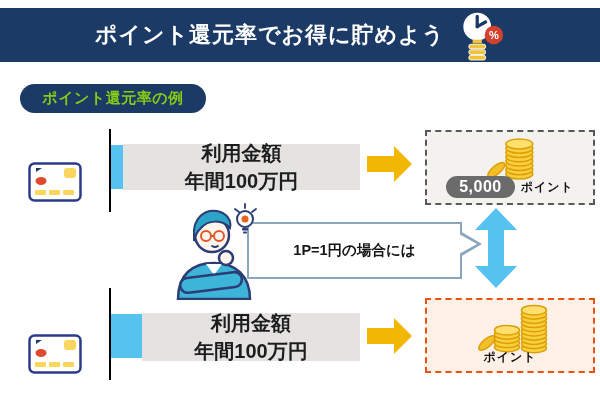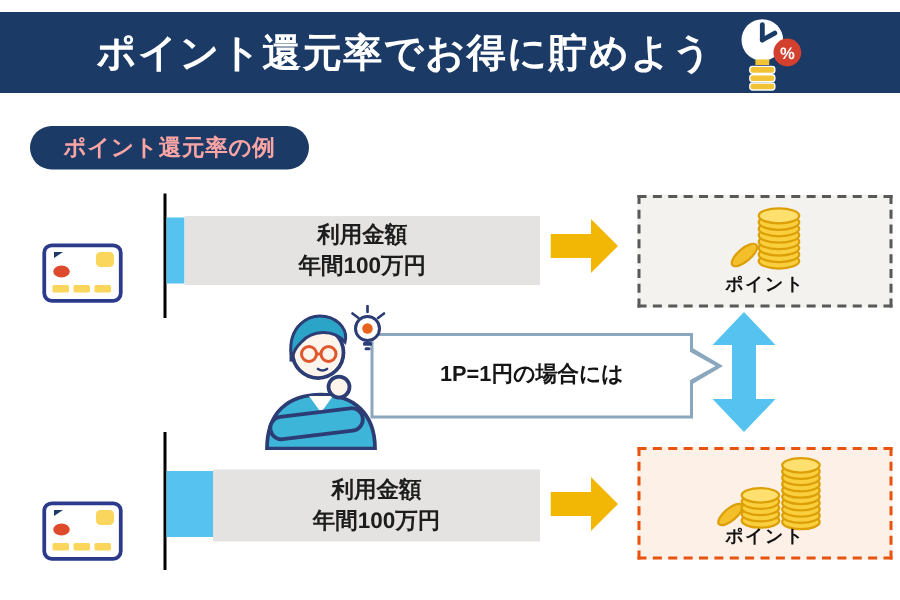--- a/index.html
+++ b/index.html
@@ -2,40 +2,40 @@
 <html style="--navy: #1c3a66; --cyan: #55c2ef; --gray-box: #e4e3e1; --arrow-yellow: #f2b705; --gray-badge: #6b6b6b; --gray-dash-border: #595959; --gray-dash-bg: #f4f2ef; --orange-badge: #e95f14; --orange-dash-border: #e85410; --orange-dash-bg: #fdf0e7; --highlight-yellow: #ffe53e; --bubble-border: #8ba7bd; --coin-gold: #f9cf3e; --coin-edge: #dd9f06;"><head>
 <meta charset="utf-8">
 <style>
   html,body{margin:0;padding:0;background:#fff;}
   .canvas{position:relative;width:600px;height:400px;background:#fff;overflow:hidden;
           font-family:"Liberation Sans","DejaVu Sans",sans-serif;}
 
   
   .banner{position:absolute;left:0;top:8px;width:600px;height:54px;background:var(--navy);
           display:flex;align-items:center;justify-content:center;gap:10px;}
-  .banner h1{margin:0;color:#fff;font-size:26px;font-weight:bold;letter-spacing:1px;}
+  .banner h1{margin:0;color:#fff;font-size:22px;font-weight:bold;letter-spacing:1px;}
   .banner svg{flex:0 0 auto;}
 
   
   .pill{position:absolute;left:20px;top:84px;width:186px;height:29px;background:var(--navy);
-        border-radius:15px;color:#fca5a5;font-size:15px;font-weight:bold;
+        border-radius:15px;color:#84cc16;font-size:15px;font-weight:bold;
         display:flex;align-items:center;justify-content:center;letter-spacing:.5px;}
 
   .card{position:absolute;left:28px;}
   .card-0{top:162px;} .card-1{top:334px;}
 
   .vline{position:absolute;left:109px;width:2px;background:#000;}
   .vline-0{top:129px;height:83px;} .vline-1{top:288px;height:92px;}
 
   .ratebar{position:absolute;left:111px;background:var(--cyan);}
   .ratebar-0{top:145px;width:12px;height:44px;}
   .ratebar-1{top:314px;width:31px;height:44px;}
 
   .usagebox{position:absolute;background:var(--gray-box);display:flex;flex-direction:column;
-            align-items:center;justify-content:center;font-size:15px;font-weight:bold;color:#1d1d1d;
+            align-items:center;justify-content:center;font-size:20px;font-weight:bold;color:#1d1d1d;
             line-height:1.4;}
   .usagebox-0{left:123px;top:144px;width:237px;height:46px;}
   .usagebox-1{left:142px;top:313px;width:218px;height:48px;}
 
   .arrow{position:absolute;left:367px;}
   .arrow-0{top:145px;} .arrow-1{top:317px;}
 
   .resultbox{position:absolute;left:425px;width:170px;height:75px;box-sizing:border-box;
              display:flex;flex-direction:column;align-items:center;justify-content:flex-end;
              padding-bottom:5px;}
@@ -112,20 +112,21 @@
         <ellipse cx="36" cy="36.7" rx="13.5" ry="5"></ellipse>
         <ellipse cx="36" cy="32.4" rx="13.5" ry="5"></ellipse>
         <ellipse cx="36" cy="28.1" rx="13.5" ry="5"></ellipse>
         <ellipse cx="36" cy="23.8" rx="13.5" ry="5"></ellipse>
         <ellipse cx="36" cy="19.5" rx="13.5" ry="5"></ellipse>
         <ellipse cx="36" cy="15.2" rx="13.5" ry="5"></ellipse>
         <ellipse cx="36" cy="10.9" rx="13.5" ry="5" style="fill:#ffe06e"></ellipse>
       </g>
     </svg>
     <div class="badgerow">
+      <span class="ptsbadge ptsbadge-0">5,000</span>
       <span class="ptsunit">ポイント</span>
     </div>
   </div>
 
   <svg class="person" width="92" height="97" viewBox="0 0 92 97">
     <path d="M8,96 C8,72 22,60 44,60 C66,60 80,73 80,96 Z" style="fill:#3db5d8;stroke:#2c3c74;stroke-width:2.5"></path>
     <path d="M36,61 L44,72 L52,61 Z" fill="#fff"></path>
     <rect x="10" y="72" width="62" height="15" rx="7.5" style="fill:#3db5d8;stroke:#2c3c74;stroke-width:2.5" transform="rotate(-7 41 79)"></rect>
     <circle cx="56" cy="55" r="7" style="fill:#fdf4ec;stroke:#2c3c74;stroke-width:2.5"></circle>
     <circle cx="42" cy="32" r="17" style="fill:#fdf4ec;stroke:#2c3c74;stroke-width:2.5"></circle>

